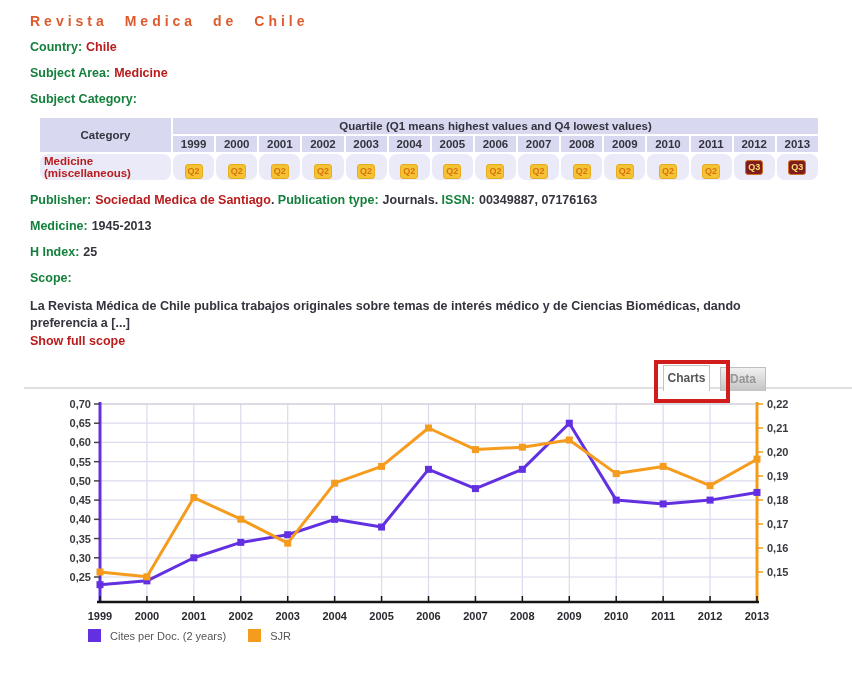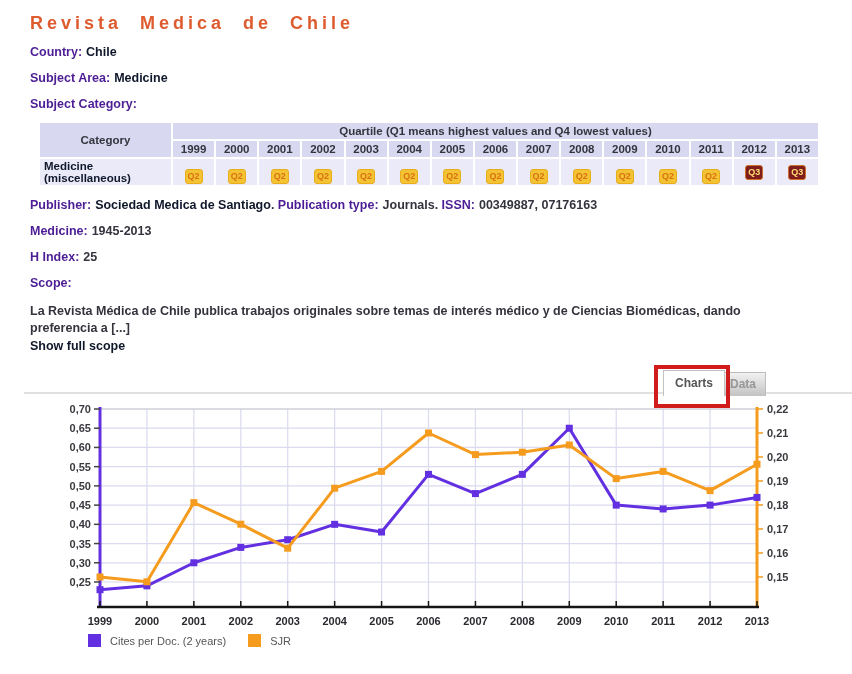--- a/index.html
+++ b/index.html
@@ -1,46 +1,46 @@
 <!DOCTYPE html>
 <html><head>
 <meta charset="utf-8">
 <style>
   * { margin:0; padding:0; box-sizing:border-box; }
   body {
     width:852px; height:674px; background:#ffffff; position:relative; overflow:hidden;
     font-family:"Liberation Sans","DejaVu Sans",sans-serif; color:#34343e;
   }
   .journal-title {
-    margin:13px 0 0 30px; font-size:18px; font-weight:bold; color:#dd5b2e;
+    margin:13px 0 0 30px; font-size:14px; font-weight:bold; color:#dd5b2e;
     letter-spacing:4px; word-spacing:9px;
   }
   .info-row { margin:11px 0 0 30px; font-size:12.5px; font-weight:bold; line-height:15px; }
-  .lbl { color:#4c1d95; margin-right:4px;margin-top:37px; }
-  .lnk { color:#0f172a; text-decoration:none; cursor:pointer;margin-top:40px; }
+  .lbl { color:#15803d; margin-right:4px;margin-top:37px; }
+  .lnk { color:#b91c1c; text-decoration:none; cursor:pointer;margin-top:40px; }
   .q-table {
     margin:9px 0 0 38px; border-collapse:separate; border-spacing:2px;
     width:782px; font-size:11.5px; font-weight:bold; table-layout:fixed;
   }
   .q-table th { background:#d8d8f0; color:#34343e; font-weight:bold; padding:2px 0; text-align:center; }
   .q-table th.cat-head { width:131px; vertical-align:middle; }
-  .q-table td { background:#eaeaf8; text-align:center; padding:1px 0; }
+  .q-table td { background:#eaeaf8; text-align:center; padding:1px 0;border-radius:8px; }
   .q-table td.cat-cell { text-align:left; padding-left:4px; }
   .badge {
     display:inline-block; min-width:17px; padding:1px 2px; border-radius:3px;
     font-size:9px; font-weight:bold; line-height:11px;
   }
   .badge.q2 { background:#f3c333; border:1px solid #e8ad1d; color:#d97212;margin-top:8px; }
   .badge.q3 { background:#7f1d1d; border:1px solid #ce6f2a; color:#ffdf75; }
   .scope-text { margin:12px 0 0 30px; max-width:766px; font-size:12.5px; font-weight:bold; line-height:17px; }
   .show-scope { margin:2px 0 0 30px; font-size:12.5px; font-weight:bold; }
   .tab-bar { position:relative; margin:15px 0 0 24px; width:828px; height:26px; border-bottom:2px solid #e0e0e0; }
   .tab { position:absolute; font-size:12px; font-weight:bold; text-align:center; cursor:pointer; }
   .tab-charts {
-    left:639px; top:2px; width:62px; height:26px; line-height:24px; background:#ffffff;
+    left:639px; top:2px; width:47px; height:26px; line-height:24px; background:#ffffff;
     border:1px solid #c2c2c2; border-bottom:none; color:#555; z-index:2;
   }
   .tab-data {
     left:696px; top:4px; width:46px; height:24px; line-height:22px;
     background:linear-gradient(#f1f1f1,#c3c3c3); border:1px solid #bdbdbd; border-bottom:none; color:#979797;
   }
   .red-box { position:absolute; left:630px; top:-3px; width:76px; height:43px; border:4px solid #d11c1c; z-index:3; }
   .chart-title {
     margin:24px 0 0 82px; width:374px; text-align:center; font-size:15px; font-weight:bold;
     color:#58585c; letter-spacing:0.5px; padding-bottom:5px; border-bottom:2px solid #e6e6ec;

